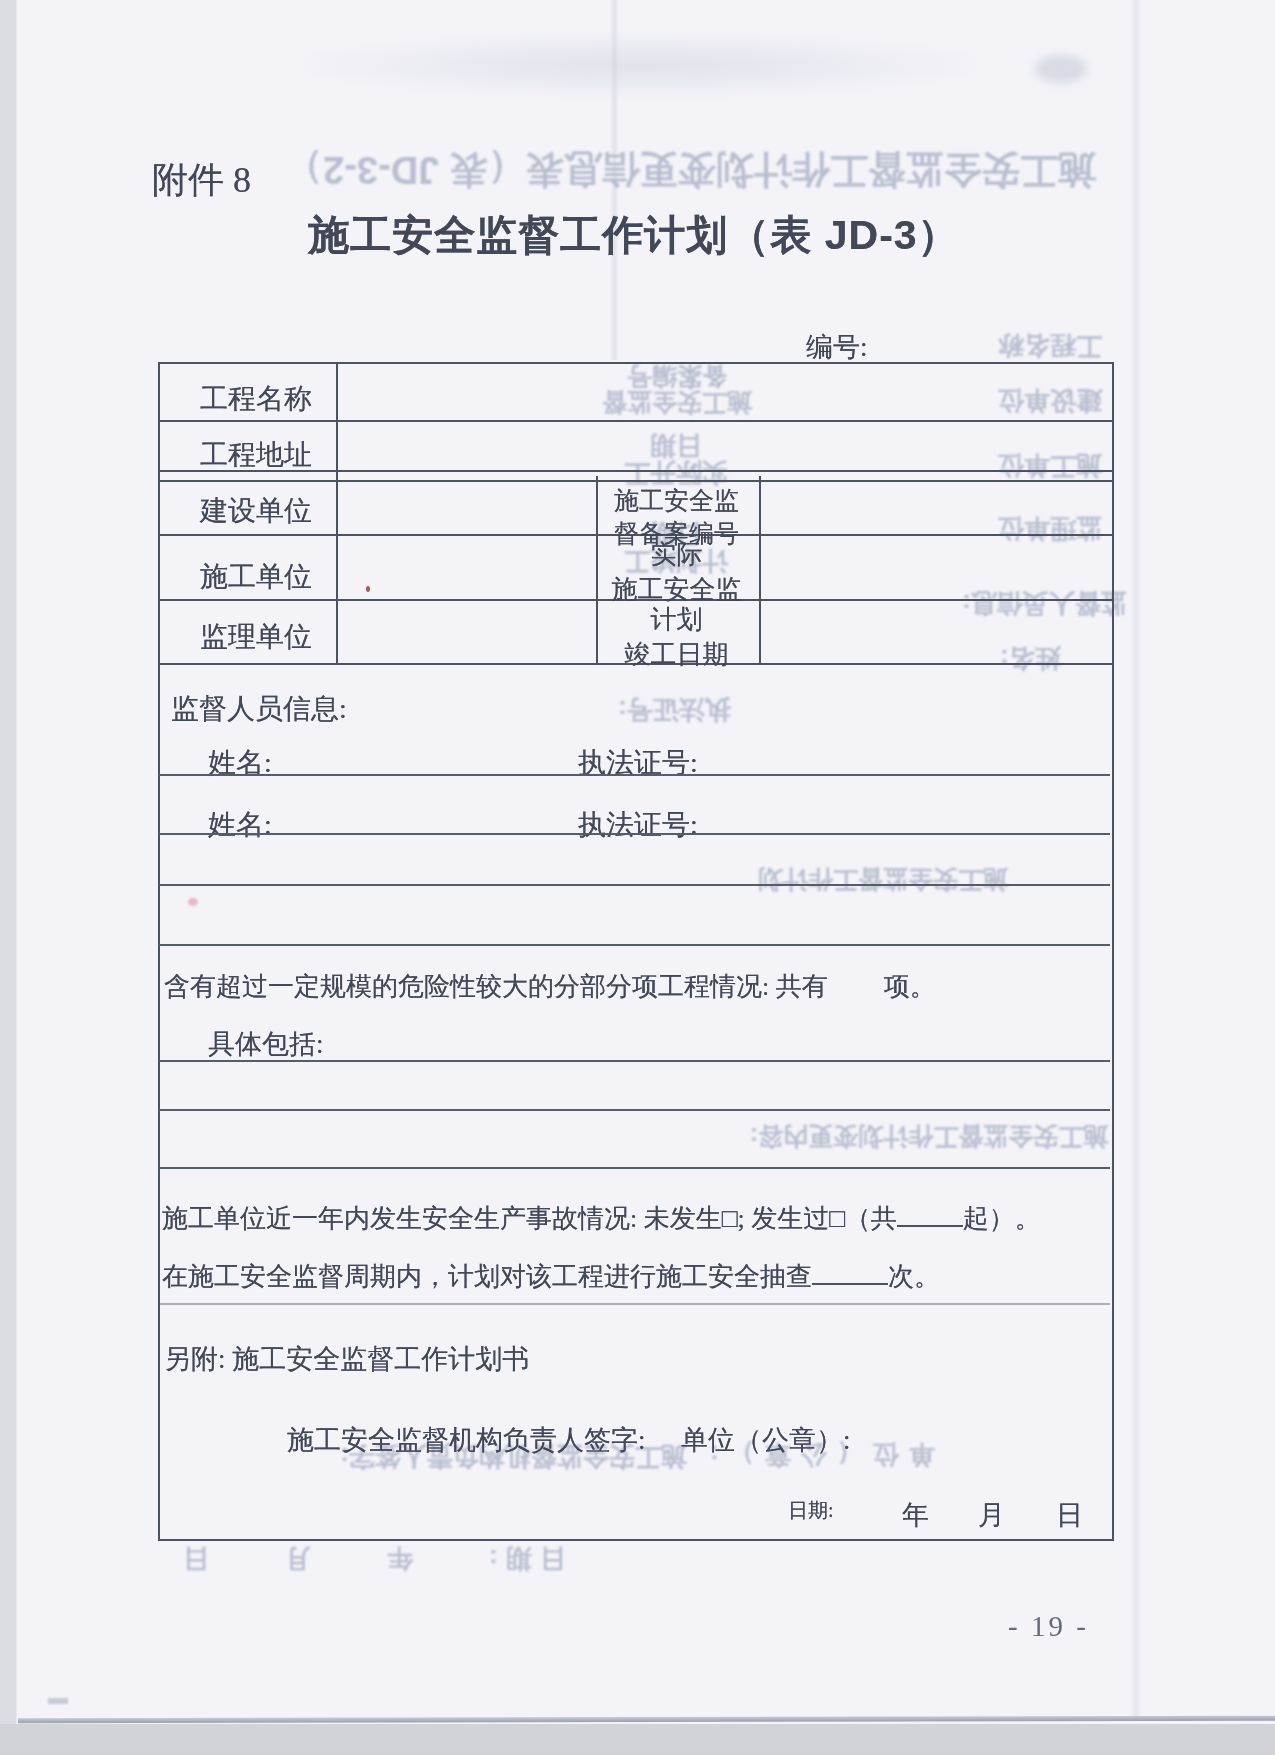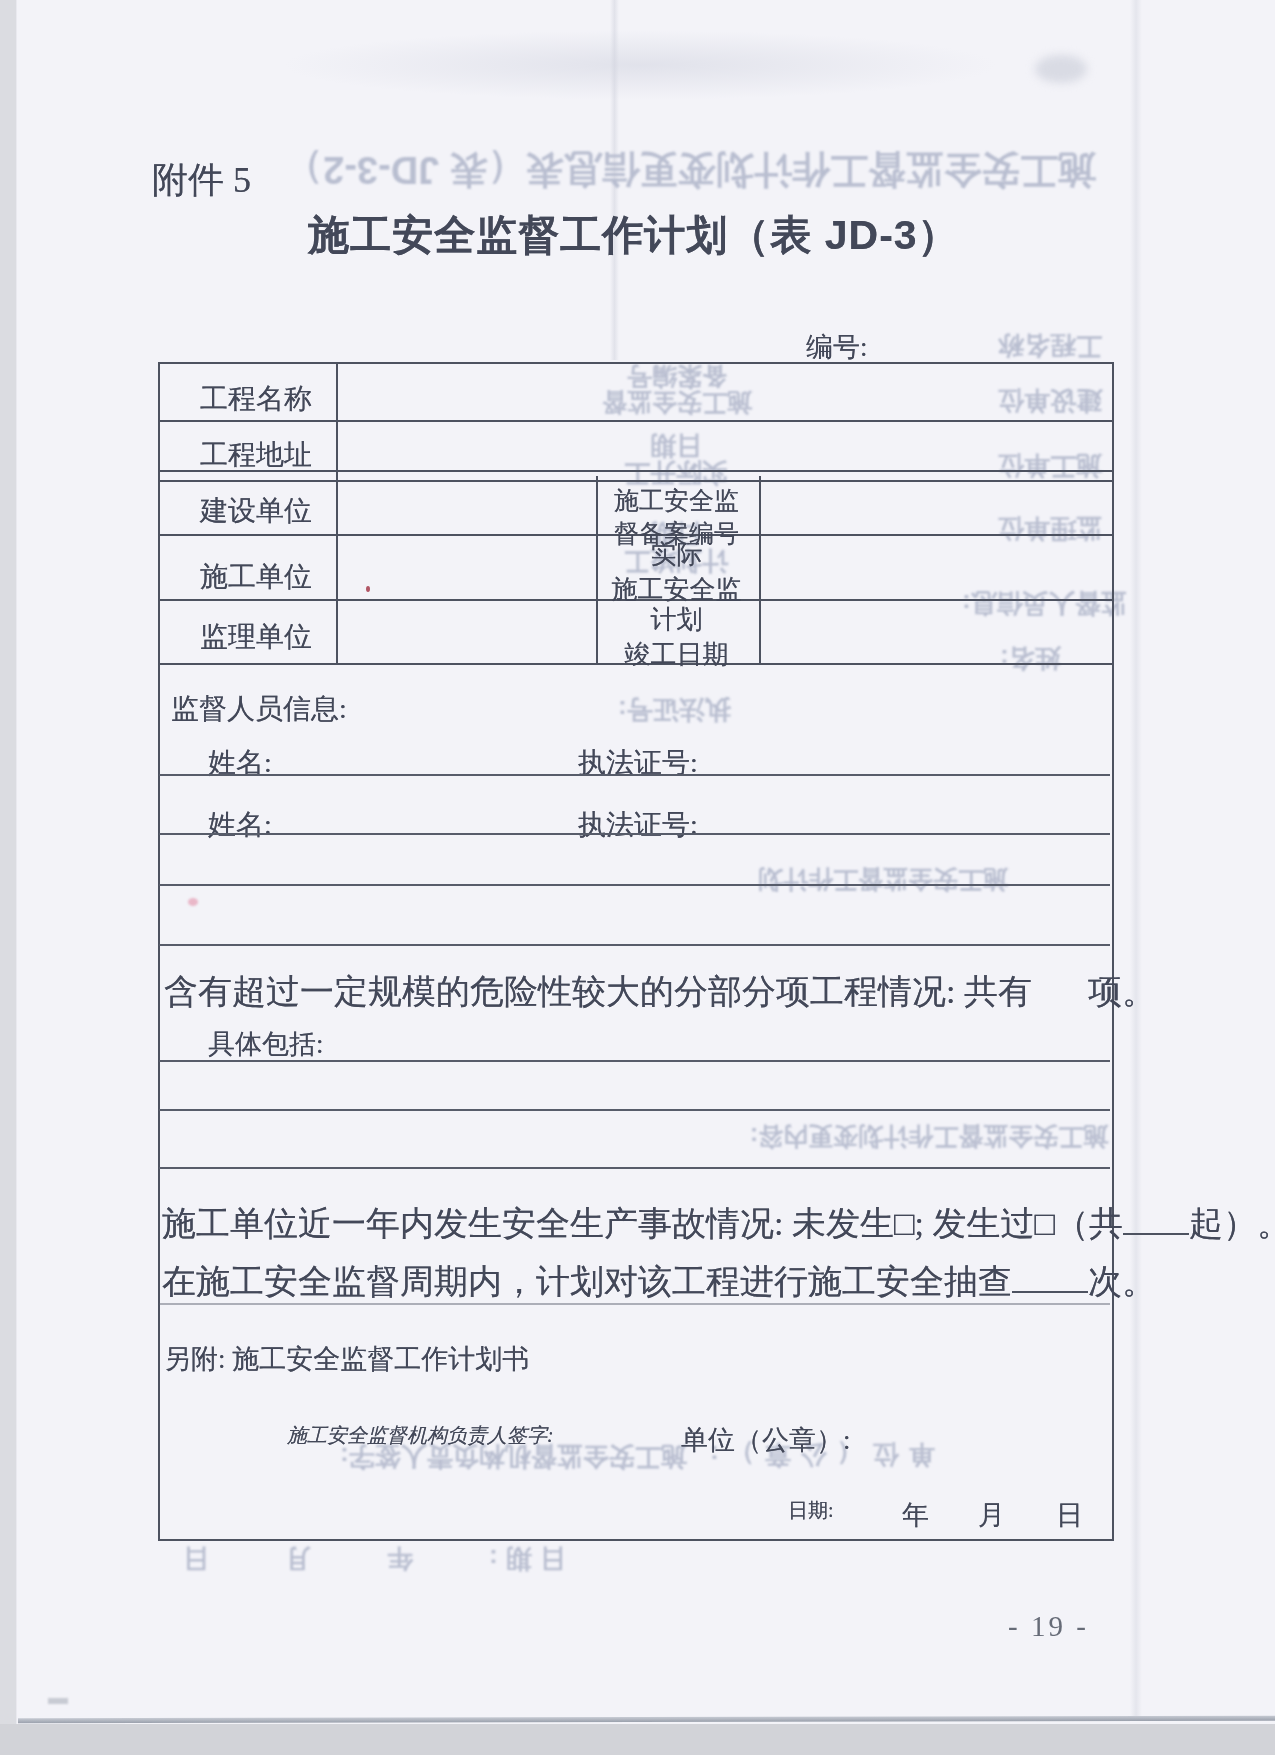--- a/index.html
+++ b/index.html
@@ -35,21 +35,21 @@
   #number-label{left:806px;top:329px;font-size:27px;}
   
   #grid{left:158px;top:362px;width:952px;height:1175px;border:2px solid #4d5260;}
   .hline{left:0;width:100%;height:2px;background:#4d5260;}
   .vline{top:0;width:2px;background:#4d5260;}
   .cell-label{font-size:28px;white-space:nowrap;}
   .cl3{width:161px;text-align:center;white-space:nowrap;}
   
   .rule{left:159px;width:951px;height:2px;background:#575c6a;}
   .rule.faint{opacity:.45;}
-  .body-line{font-size:34px;}
+  .body-line{font-size:26px;}
   .blank{display:inline-block;border-bottom:2px solid #4d5260;height:4px;vertical-align:baseline;}
   .gap{display:inline-block;width:56px;}
   #page-number{left:1008px;top:1610px;font-size:29px;letter-spacing:3px;color:#666b77;text-shadow:none;}
 </style>
 </head>
 <body>
 
 <div id="paper">
 
   <div class="abs top-smudge"></div>
@@ -67,21 +67,21 @@
   <span class="abs bleed" style="left:998px;top:511px;font-size:26px;">监理单位</span>
   <span class="abs bleed" style="left:962px;top:586px;font-size:26px;">监督人员信息:</span>
   <span class="abs bleed" style="left:1000px;top:641px;font-size:26px;">姓名:</span>
   <span class="abs bleed" style="left:618px;top:692px;font-size:26px;">执法证号:</span>
   <span class="abs bleed" style="left:758px;top:863px;font-size:25px;">施工安全监督工作计划</span>
   <span class="abs bleed" style="left:750px;top:1120px;font-size:25px;">施工安全监督工作计划变更内容:</span>
   <span class="abs bleed" style="left:340px;top:1439px;font-size:26px;">施工安全监督机构负责人签字:</span>
   <span class="abs bleed" style="left:700px;top:1437px;font-size:26px;letter-spacing:10px;">单位（公章）:</span>
   <span class="abs bleed" style="left:175px;top:1541px;font-size:26px;letter-spacing:8px;">日期:　　年　　月　　日</span>
 
-  <div class="abs txt serif" id="attachment-label">附件 5</div>
+  <div class="abs txt serif" id="attachment-label">附件 8</div>
   <div class="abs txt hei" id="doc-title">施工安全监督工作计划（表 JD-3）</div>
   <div class="abs txt serif" id="number-label">编号:</div>
 
   <div class="abs" id="grid">
     <div class="abs hline" style="top:56px;"></div>
     <div class="abs hline" style="top:106px;height:1.5px;"></div>
     <div class="abs hline" style="top:116px;height:1.5px;"></div>
     <div class="abs hline" style="top:170px;"></div>
     <div class="abs hline" style="top:235px;"></div>
     <div class="abs hline" style="top:299px;"></div>
@@ -130,21 +130,21 @@
   <div class="abs txt body-line" style="left:162px;top:1259px;">
     <span>在施工安全监督周期内，计划对该工程进行施工安全抽查</span><span class="blank" style="width:76px;"></span><span>次。</span>
   </div>
   <div class="abs txt body-line" style="left:162px;top:1201px;">
     <span>施工单位近一年内发生安全生产事故情况: 未发生□; 发生过□（共</span><span class="blank" style="width:66px;"></span><span>起）。</span>
   </div>
   <div class="abs rule faint" style="top:1303px;"></div>
 
   <span class="abs txt" style="left:164px;top:1341px;font-size:27px;">另附: 施工安全监督工作计划书</span>
 
-  <span class="abs txt" style="left:287px;top:1422px;font-size:20px;font-style:italic;">施工安全监督机构负责人签字:</span>
+  <span class="abs txt" style="left:287px;top:1422px;font-size:27px;">施工安全监督机构负责人签字:</span>
   <span class="abs txt" style="left:681px;top:1422px;font-size:27px;">单位（公章）:</span>
   <span class="abs txt" style="left:788px;top:1497px;font-size:20px;">日期:</span>
   <span class="abs txt" style="left:902px;top:1497px;font-size:27px;">年</span>
   <span class="abs txt" style="left:978px;top:1497px;font-size:27px;">月</span>
   <span class="abs txt" style="left:1056px;top:1497px;font-size:27px;">日</span>
 
   <div class="abs" id="page-number">- 19 -</div>
 
   <div class="abs pink-dot"></div>
   <div class="abs red-speck"></div>

